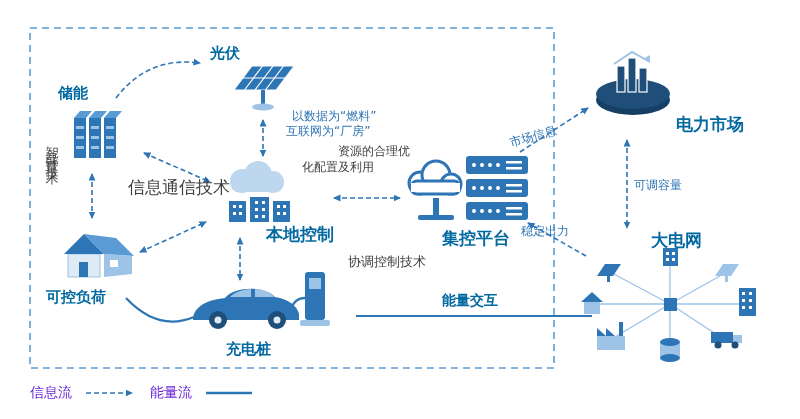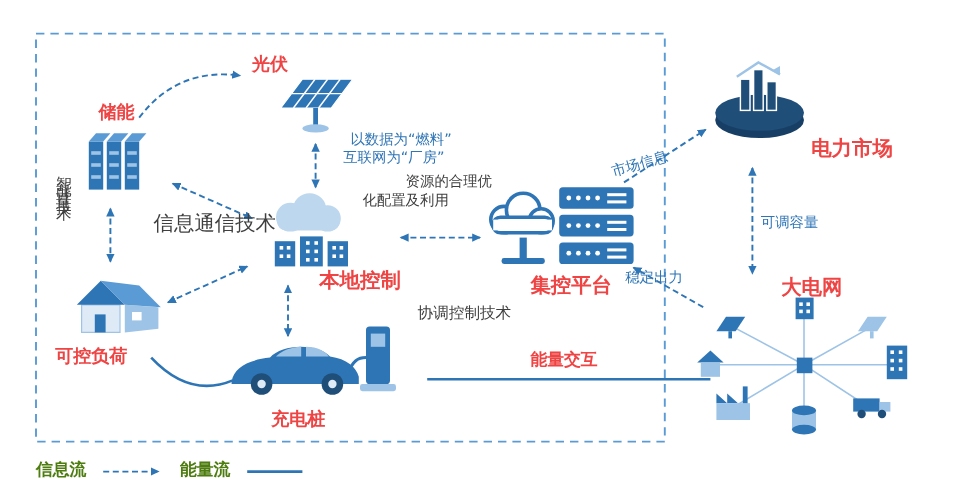--- a/index.html
+++ b/index.html
@@ -2,26 +2,26 @@
 <html><head>
 <meta charset="utf-8">
 <style>
   html,body{margin:0;padding:0;background:#ffffff;}
   .canvas{
     position:relative;width:800px;height:419px;background:#ffffff;
     font-family:"DejaVu Sans","Liberation Sans",sans-serif;overflow:hidden;
   }
   .layer{position:absolute;left:0;top:0;width:800px;height:419px;}
   .lbl{position:absolute;white-space:nowrap;line-height:1.2;}
-  .node-label{color:#ef4444;font-weight:700;font-size:15px;}
+  .node-label{color:#0369a1;font-weight:700;font-size:15px;}
   .node-label.big{font-size:17px;}
   .ann-blue{color:#2e75b6;font-size:12px;}
   .ann-dark{color:#3f3f3f;font-size:12px;}
   .vertical{writing-mode:vertical-rl;text-orientation:upright;letter-spacing:5px;font-size:13px;color:#3f3f3f;}
-  .legend-label{color:#4d7c0f;font-weight:700;font-size:14px;}
+  .legend-label{color:#6d28d9;font-weight:400;font-size:14px;}
   .icon{position:absolute;}
   .icon svg{display:block;width:100%;height:100%;}
 </style>
 </head>
 <body>
 
 <div class="canvas">
 
   <svg class="layer" viewBox="0 0 800 419">
     <defs>
@@ -241,21 +241,21 @@
       <rect x="136" y="86" width="22" height="11" fill="#2e75b6"></rect>
       <rect x="158" y="89" width="9" height="8" fill="#9dc3e6"></rect>
       <circle cx="143" cy="99" r="3.5" fill="#1f4e79"></circle>
         <circle cx="160" cy="99" r="3.5" fill="#1f4e79"></circle>
       <rect x="85" y="96" width="20" height="16" fill="#9dc3e6"></rect>
       <ellipse cx="95" cy="96" rx="10" ry="4" fill="#2e75b6"></ellipse>
       <ellipse cx="95" cy="112" rx="10" ry="4" fill="#2e75b6"></ellipse>
     </svg>
   </div>
 
-  <div class="lbl node-label" style="left:58px;top:84px;margin-left:24px;">储能</div>
+  <div class="lbl node-label" style="left:58px;top:84px;">储能</div>
   <div class="lbl node-label" style="left:210px;top:44px;">光伏</div>
   <div class="lbl node-label" style="left:46px;top:288px;">可控负荷</div>
   <div class="lbl node-label big" style="left:266px;top:224px;">本地控制</div>
   <div class="lbl node-label" style="left:226px;top:340px;">充电桩</div>
   <div class="lbl node-label big" style="left:442px;top:228px;">集控平台</div>
   <div class="lbl node-label big" style="left:676px;top:114px;">电力市场</div>
   <div class="lbl node-label big" style="left:630px;top:230px;margin-left:21px;">大电网</div>
 
   <div class="lbl vertical" style="left:44px;top:136px;height:140px;">智能计量技术</div>
   <div class="lbl ann-dark" style="left:128px;top:177px;font-size:17px;">信息通信技术</div>

